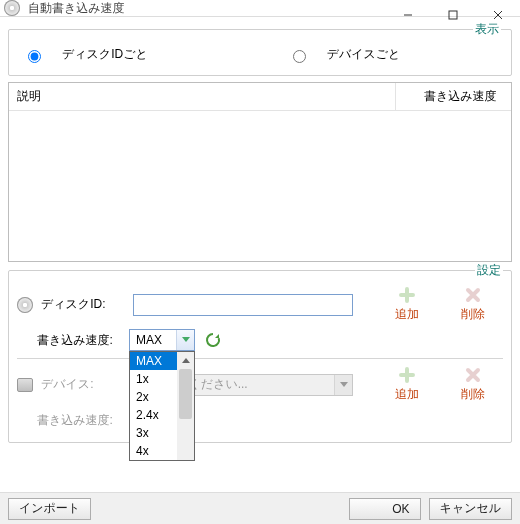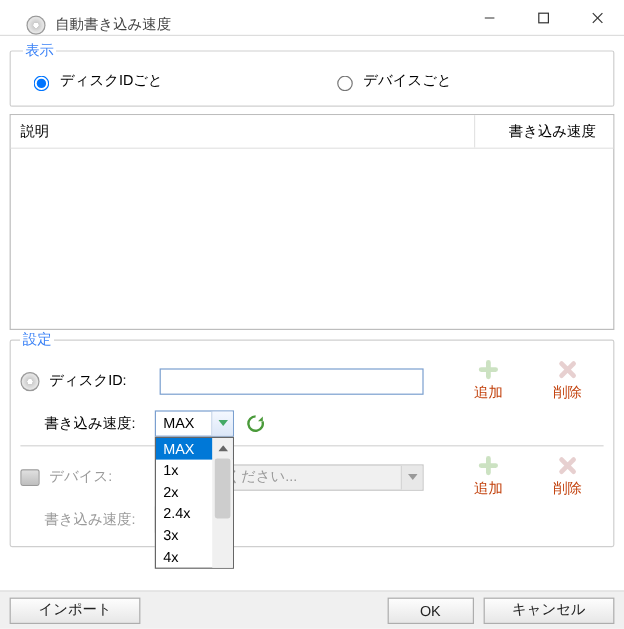--- a/index.html
+++ b/index.html
@@ -1,25 +1,25 @@
 <!DOCTYPE html>
 <html><head>
 <meta charset="utf-8">
 <style>
   * { box-sizing: border-box; font-family: "Meiryo UI", "Yu Gothic UI", sans-serif; font-size: 12px; }
   body { margin: 0; background: #fff; width: 520px; height: 524px; overflow: hidden; }
-  .titlebar { height: 30px; display: flex; align-items: flex-end; padding-left: 22px; border-bottom: 1px solid #ddd; }
+  .titlebar { height: 17px; display: flex; align-items: flex-start; padding-left: 4px; border-bottom: 1px solid #ddd; }
   .titlebar .title { margin-left: 6px; color: #444; }
   .win-btns { margin-left: auto; display: flex; }
   .win-btn { width: 45px; height: 29px; display: flex; align-items: center; justify-content: center; color: #333; }
   .content { padding: 4px 8px 0 8px; }
   fieldset { border: 1px solid #cfcfcf; border-radius: 2px; margin: 0 0 6px 0; padding: 6px 10px 10px 10px; }
-  legend { color: #3b82f6; padding: 0 2px; }
+  legend { color: #0f766e; padding: 0 2px; text-align: right; }
   .radio-row { display: flex; gap: 140px; padding: 2px 4px; }
-  .radio-row label { display: flex; align-items: center; gap: 6px; }
+  .radio-row label { display: flex; align-items: center; gap: 18px; }
   input[type=radio] { width: 13px; height: 13px; }
   .list-box { border: 1px solid #bdbdbd; height: 180px; background: #fff; display: flex; flex-direction: column; }
   .list-head { display: flex; background: #fff; border-bottom: 1px solid #e3e3e3; }
   .col-desc { flex: 1; padding: 5px 8px; border-right: 1px solid #e3e3e3; }
   .col-speed { width: 95px; padding: 5px 8px; margin-left: 20px; }
   .list-body { flex: 1; }
   .settings fieldset { padding: 4px 8px 8px 8px; }
   .row { display: flex; align-items: center; gap: 6px; padding: 3px 0; position: relative; }
   .row .lbl { width: 86px; color: #000000; }
   .row .lbl.dis { color: #9a9a9a; }
@@ -36,21 +36,21 @@
   .action-cell svg { opacity: 0.45; }
   .divider { border-top: 1px solid #d5d5d5; margin: 4px 0; }
   .dropdown { position: absolute; top: 22px; left: 0; width: 66px; border: 1px solid #666; background: #fff; z-index: 50; }
   .dropdown .opt { padding: 2px 6px; }
   .dropdown .opt.sel { background: #0078d7; color: #fff; }
   .dropdown .scroll { position: absolute; right: 0; top: 0; bottom: 0; width: 17px; background: #f0f0f0; display: flex; flex-direction: column; }
   .dropdown .scroll .sbtn { height: 17px; display: flex; align-items: center; justify-content: center; background: #f0f0f0; }
   .dropdown .scroll .track { flex: 1; background: #f0f0f0; position: relative; }
   .dropdown .scroll .thumb { position: absolute; left: 2px; right: 2px; top: 0; height: 50px; background: #cdcdcd; border-radius: 2px; }
   .bottom-bar { position: absolute; left: 0; right: 0; bottom: 0; height: 32px; background: #f0f0f0; border-top: 1px solid #ddd; display: flex; align-items: center; padding: 0 8px; gap: 8px; }
-  .btn { height: 22px; min-width: 72px; border: 1px solid #adadad; background: linear-gradient(#fdfdfd,#e7e7e7); display: inline-flex; align-items: center; justify-content: center; padding: 0 23px; color: #222; }
+  .btn { height: 22px; min-width: 72px; border: 1px solid #adadad; background: linear-gradient(#fdfdfd,#e7e7e7); display: inline-flex; align-items: center; justify-content: flex-end; padding: 0 10px; color: #222; }
   .spacer { flex: 1; }
   .settings-area { position: relative; }
 </style>
 </head>
 <body>
 
 <div class="titlebar">
   <span class="disc-icon"></span>
   <span class="title">自動書き込み速度</span>
   <div class="win-btns">

